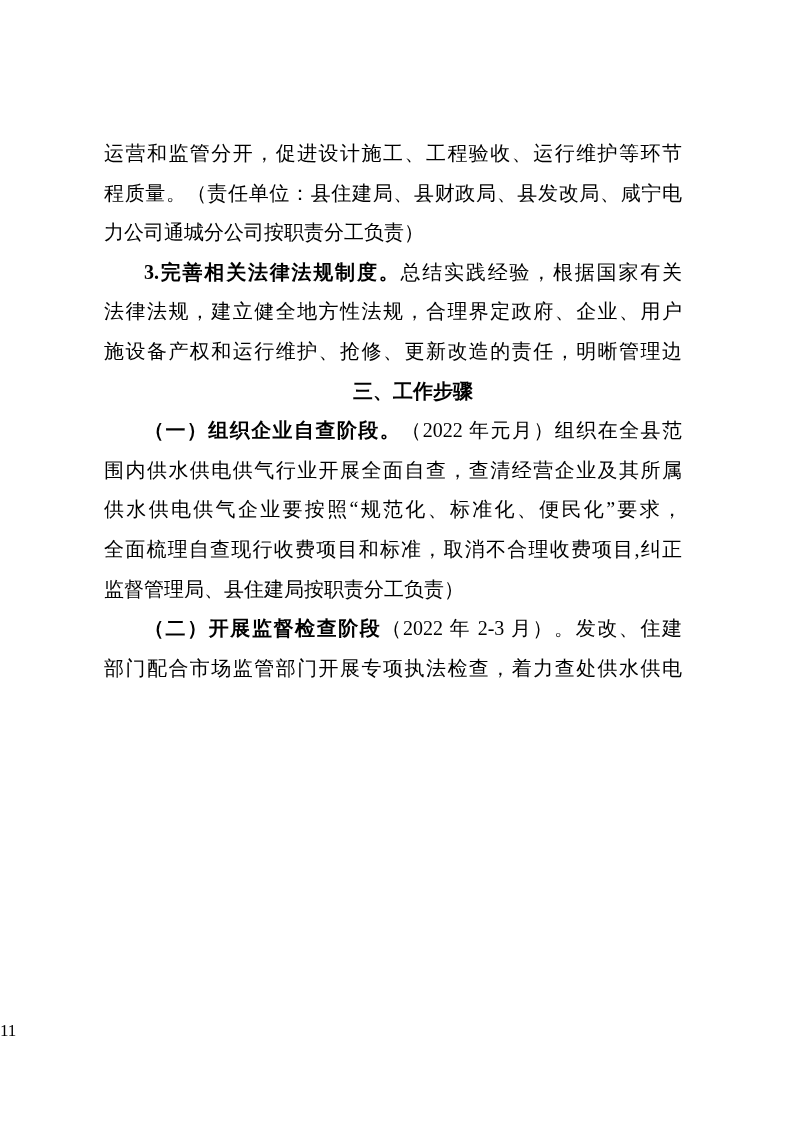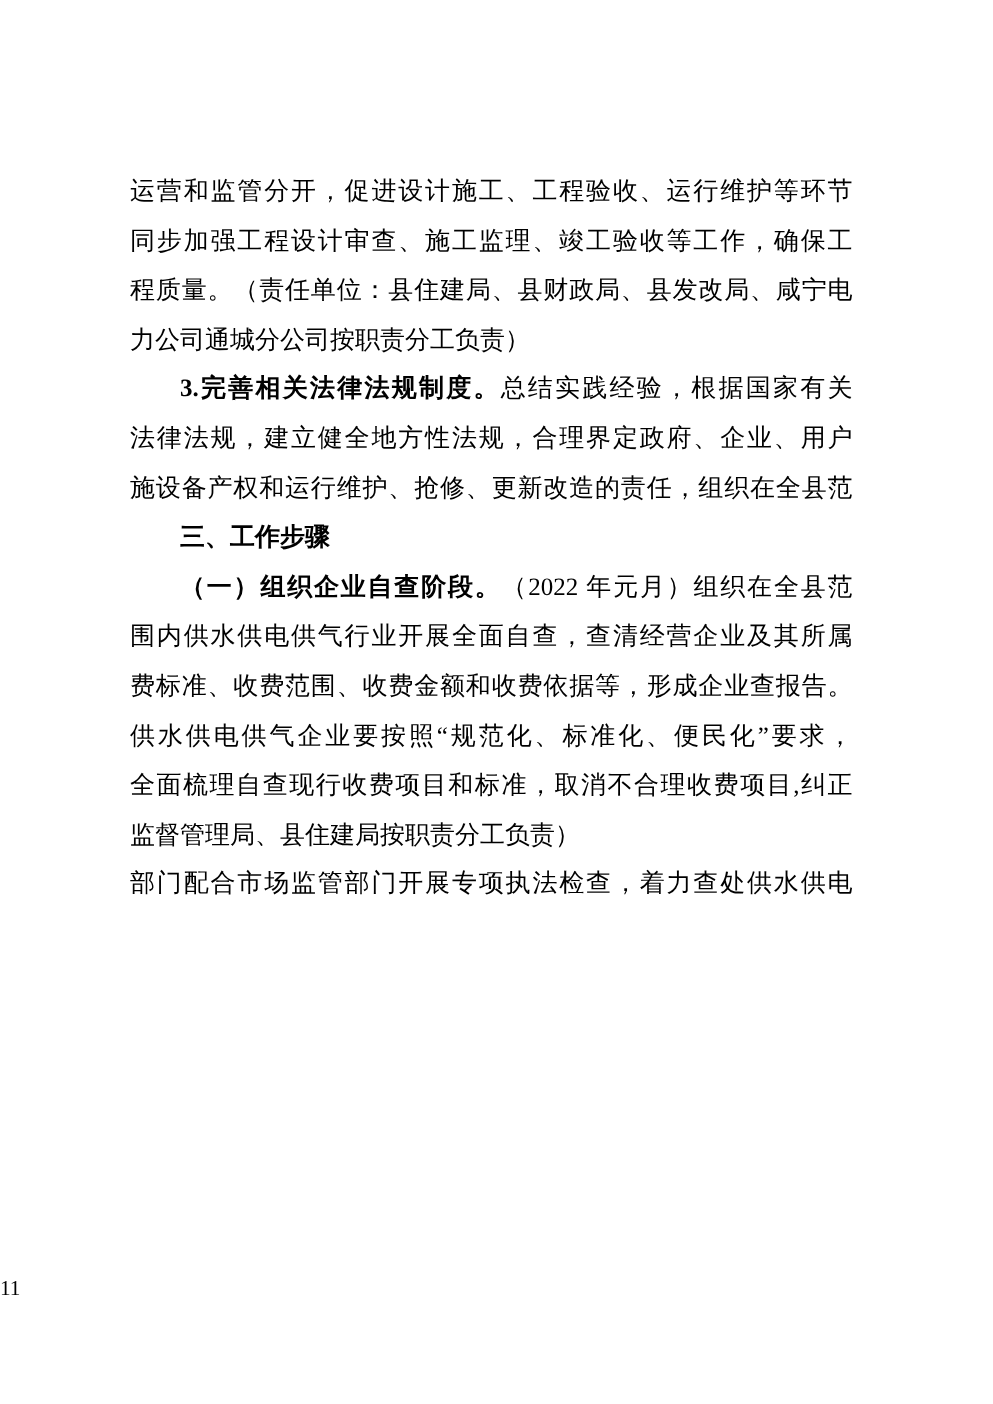--- a/index.html
+++ b/index.html
@@ -28,48 +28,48 @@
     text-align: left;
     white-space: normal;
   }
   .line.justify {
     text-align: justify;
     text-align-last: justify;
     text-justify: inter-character;
   }
   .line.indent {
     text-indent: 40px;
+    text-align: center;
   }
   .bold {
     font-weight: bold;
   }
   .page-number {
     position: absolute;
     top: 1020px;
     left: 0;
     width: 100%;
     font-size: 17px;
     line-height: 22px;
   }
 </style>
 </head>
 <body>
 
 <div class="page">
   <div class="text-block">
       <div class="line justify"><span>运营和监管分开，促进设计施工、工程验收、运行维护等环节</span></div>
-      <div class="line justify"><span>同步加强工程设计审查、施工监理、竣工验收等工作，确保工</span></div>
       <div class="line justify"><span>程质量。（责任单位：县住建局、县财政局、县发改局、咸宁电</span></div>
       <div class="line"><span>力公司通城分公司按职责分工负责）</span></div>
       <div class="line justify indent"><span class="bold">3.完善相关法律法规制度。</span><span>总结实践经验，根据国家有关</span></div>
       <div class="line justify"><span>法律法规，建立健全地方性法规，合理界定政府、企业、用户</span></div>
-      <div class="line justify"><span>施设备产权和运行维护、抢修、更新改造的责任，组织在全县范</span></div>
+      <div class="line justify"><span>施设备产权和运行维护、抢修、更新改造的责任，明晰管理边</span></div>
       <div class="line indent"><span class="bold">三、工作步骤</span></div>
       <div class="line justify indent"><span class="bold">（一）组织企业自查阶段。</span><span>（2022 年元月）组织在全县范</span></div>
       <div class="line justify"><span>围内供水供电供气行业开展全面自查，查清经营企业及其所属</span></div>
-      <div class="line justify"><span>费标准、收费范围、收费金额和收费依据等，形成企业查报告。</span></div>
       <div class="line justify"><span>供水供电供气企业要按照“规范化、标准化、便民化”要求，</span></div>
       <div class="line justify"><span>全面梳理自查现行收费项目和标准，取消不合理收费项目,纠正</span></div>
       <div class="line"><span>监督管理局、县住建局按职责分工负责）</span></div>
+      <div class="line justify indent"><span class="bold">（二）开展监督检查阶段</span><span>（2022 年 2-3 月）。发改、住建</span></div>
       <div class="line justify"><span>部门配合市场监管部门开展专项执法检查，着力查处供水供电</span></div>
     </div>
   <div class="page-number">11</div>
 </div>
 
 </body></html>

